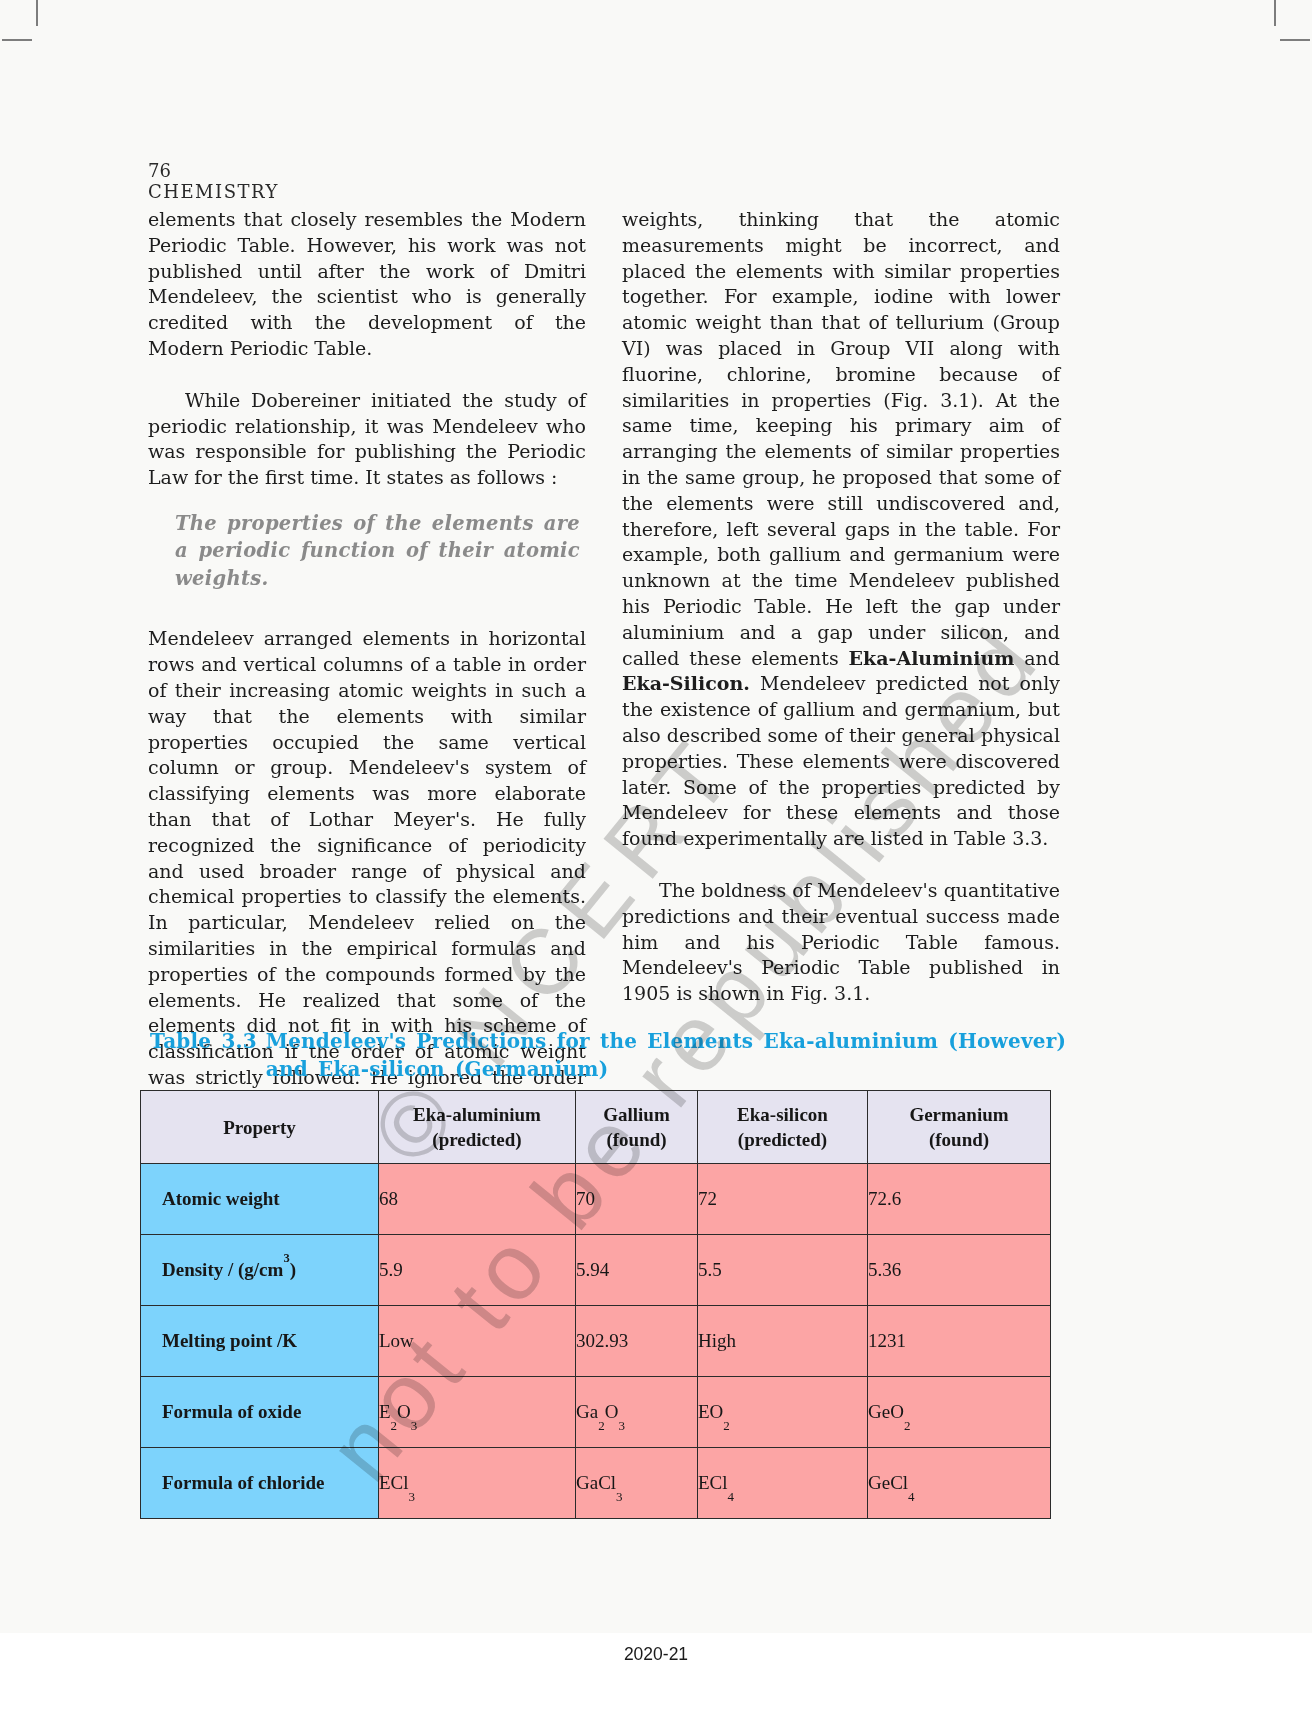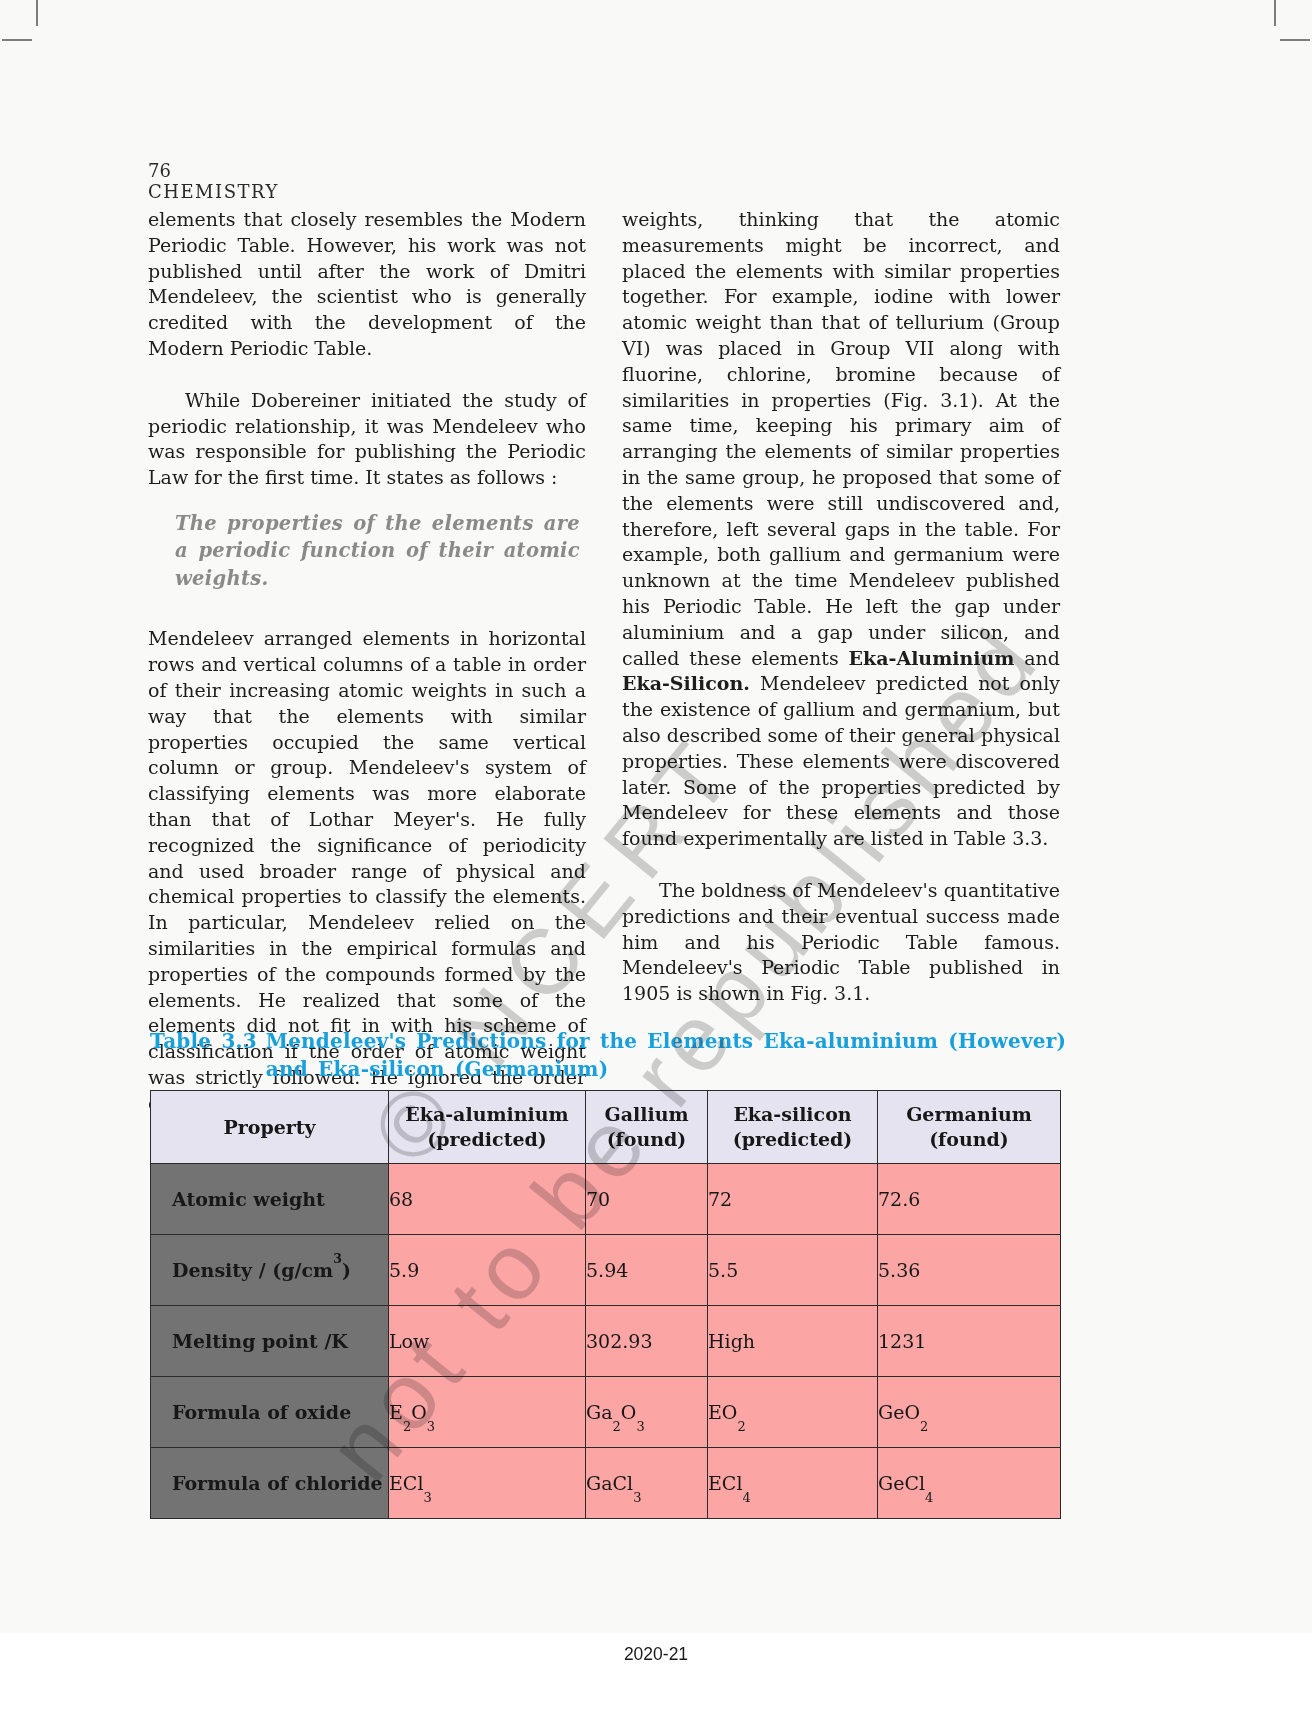--- a/index.html
+++ b/index.html
@@ -37,33 +37,33 @@
   
   .tbl-caption{
     position:absolute;top:1028px;left:150px;width:930px;
     display:flex;gap:9px;
     color:#18a0dc;font-weight:bold;font-size:20px;line-height:27.5px;
     word-spacing:3px;letter-spacing:0.2px;
   }
   .tbl-caption .cap-label{white-space:nowrap;}
   
   table.predict{
-    position:absolute;top:1090px;left:150px;
+    position:absolute;top:1090px;left:140px;
     border-collapse:collapse;table-layout:fixed;width:910px;
-    font-size:19px;color:#171717;
+    font-size:19px;color:#171717;font-family:Liberation Serif, serif;
   }
   table.predict th, table.predict td{
     border:1.6px solid #2b2b2b;vertical-align:middle;padding:0;
   }
   table.predict thead th{
     background:#e5e3f0;height:72px;text-align:center;font-weight:bold;line-height:25px;
   }
   table.predict tbody tr{height:71px;}
   table.predict tbody th{
-    background:#737373;text-align:left;padding-left:21px;font-weight:bold;
+    background:#7dd3fc;text-align:left;padding-left:21px;font-weight:bold;
   }
   table.predict tbody td{
     background:#fca5a5;text-align:left;
   }
   sub.f{font-size:13px;position:relative;top:7px;line-height:0;}
   sup.f{font-size:12.5px;position:relative;top:-7px;line-height:0;}
   
   .page-footer{
     position:absolute;top:1644px;left:0;width:1312px;text-align:center;
     font-family:"Liberation Sans", sans-serif;font-size:17.5px;color:#1b1b1b;

